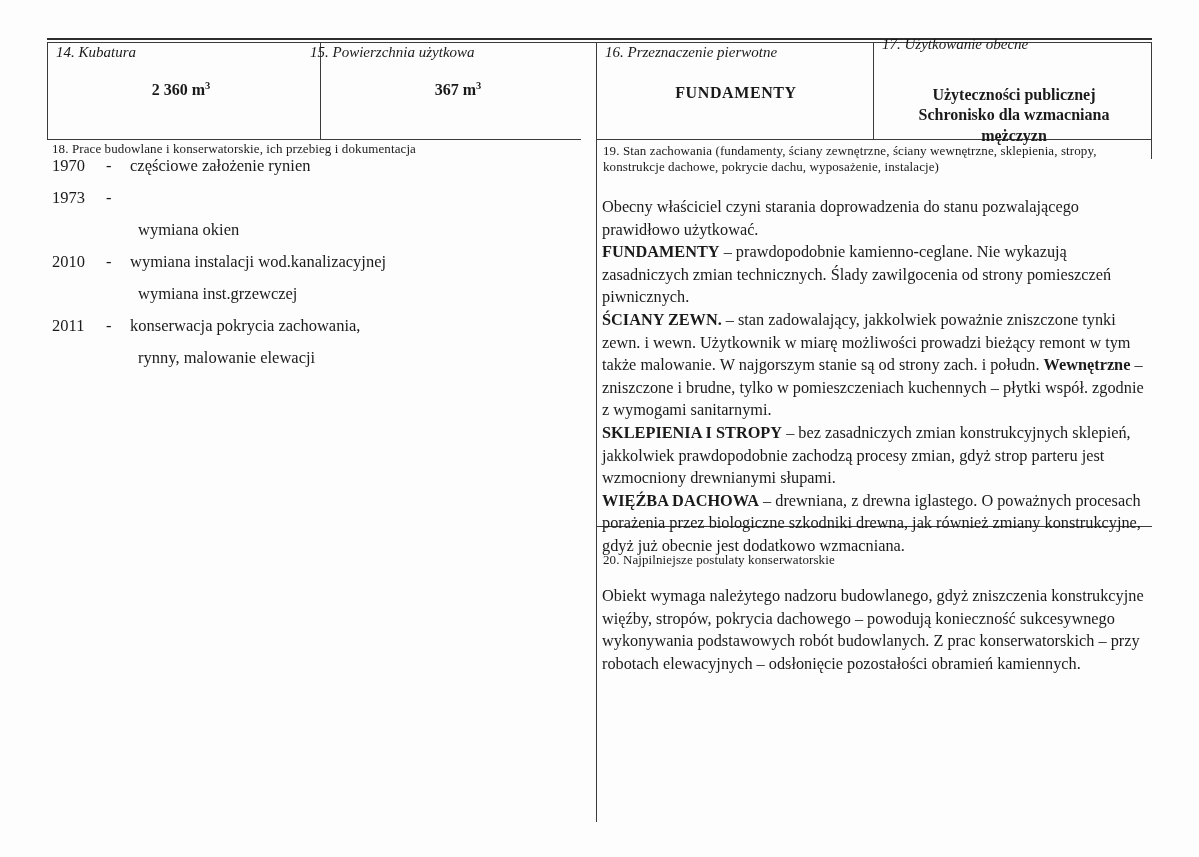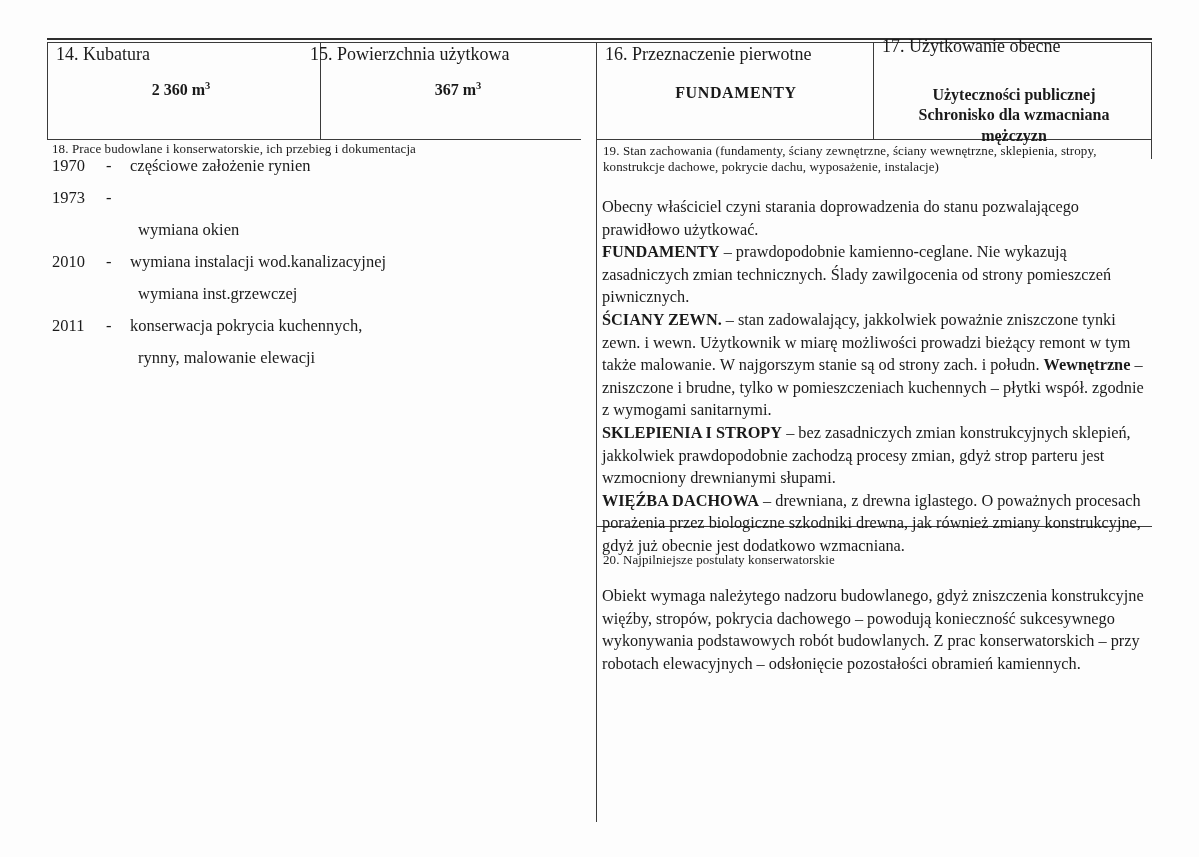--- a/index.html
+++ b/index.html
@@ -31,23 +31,24 @@
   .rule.h { height: 1px; }
   .rule.v { width: 1px; }
   .rule.thick { height: 2px; background: #2e2e2e; }
 
   
   .hdr-cell {
     position: absolute;
     box-sizing: border-box;
   }
   .field-no {
-    font-size: 18px;
+    font-size: 15px;
     line-height: 1.15;
     white-space: nowrap;
+    font-style: italic;
   }
   .field-val {
     font-weight: bold;
     font-size: 16px;
     text-align: center;
     line-height: 1.28;
   }
   .field-val sup {
     font-size: 10.5px;
     vertical-align: super;
@@ -168,21 +169,21 @@
       <span class="work-desc">wymiana instalacji wod.kanalizacyjnej</span>
     </div>
     <div class="work-row cont">
       <span class="work-year"></span>
       <span class="work-dash"></span>
       <span class="work-desc">wymiana inst.grzewczej</span>
     </div>
     <div class="work-row">
       <span class="work-year">2011</span>
       <span class="work-dash">-</span>
-      <span class="work-desc">konserwacja pokrycia kuchennych,</span>
+      <span class="work-desc">konserwacja pokrycia zachowania,</span>
     </div>
     <div class="work-row cont">
       <span class="work-year"></span>
       <span class="work-dash"></span>
       <span class="work-desc">rynny, malowanie elewacji</span>
     </div>
   </div>
 
   <div class="sec-label" style="left:603px; top:143px; width:548px; line-height:16px;">19. Stan zachowania (fundamenty, ściany zewnętrzne, ściany wewnętrzne, sklepienia, stropy, konstrukcje dachowe, pokrycie dachu, wyposażenie, instalacje)</div>
 

